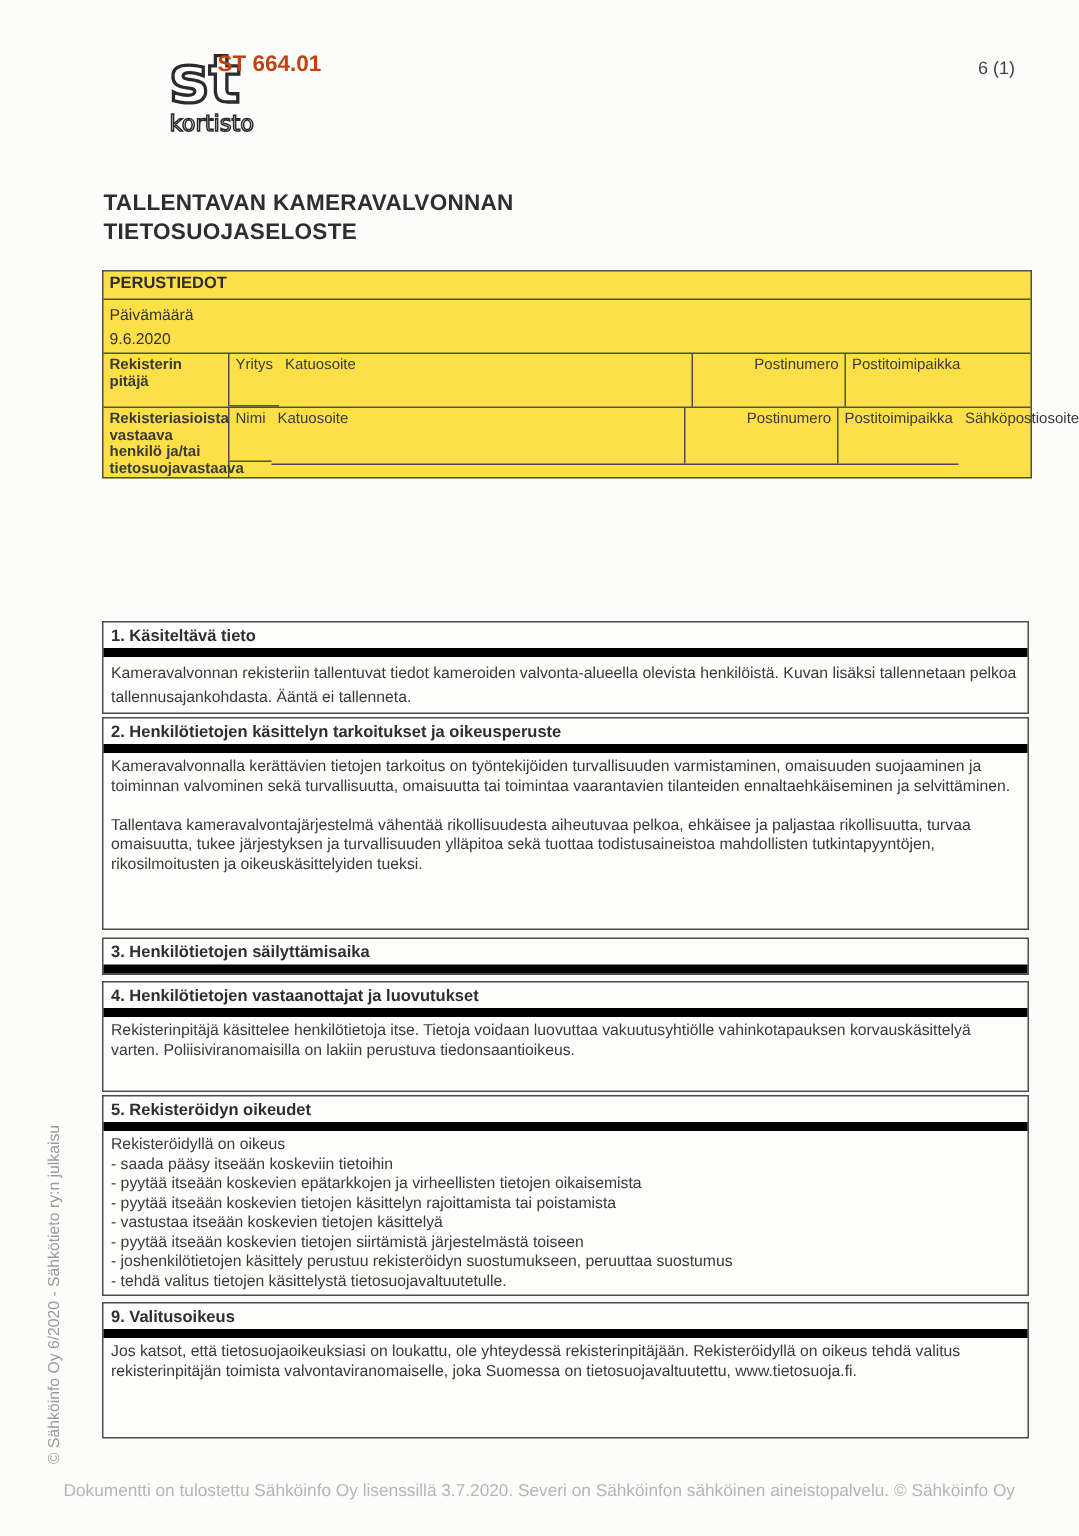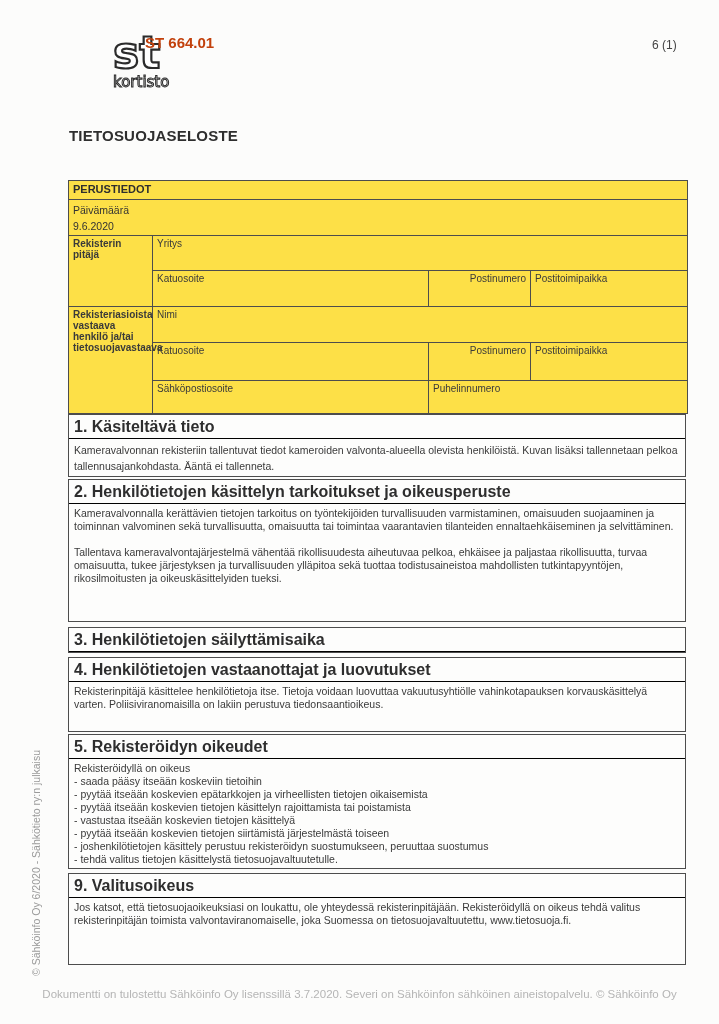--- a/index.html
+++ b/index.html
@@ -20,31 +20,31 @@
   .frame{border:1px solid #4d4d4d;background:#fde047;}
   .cell-label{font-size:10px;color:#3a3a3a;padding:2px 4px 0 4px;}
   .cell-label.b{font-weight:bold;font-size:10px;}
   
   .bi-table{left:68px;top:180px;width:618px;}
   .bi-head{font-size:11px;font-weight:bold;padding:2px 4px;height:14px;border-bottom:1px solid #4d4d4d;color:#2e2e2e;}
   .bi-daterow{height:36px;border-bottom:1px solid #4d4d4d;font-size:10.5px;line-height:16px;padding:2px 4px 0 4px;box-sizing:border-box;}
   .bi-grid{display:flex;border-bottom:1px solid #4d4d4d;}
   .bi-grid:last-child{border-bottom:none;}
   .bi-left{width:84px;border-right:1px solid #4d4d4d;box-sizing:border-box;flex:none;}
-  .bi-right{flex:1;display:flex;flex-direction:column;}
+  .bi-right{flex:1;display:flex;flex-direction:row;}
   .bi-row{display:flex;border-bottom:1px solid #4d4d4d;box-sizing:border-box;}
   .bi-row:last-child{border-bottom:none;}
   .bi-cell{box-sizing:border-box;border-right:1px solid #4d4d4d;}
   .bi-cell:last-child{border-right:none;}
   .h35{height:35px;} .h36{height:36px;} .h38{height:38px;} .h32{height:32px;}
   .w276{width:276px;flex:none;} .w102{width:102px;flex:none;text-align:right;} .wrest{flex:1;}
   
   .sections{left:68px;top:414px;width:618px;}
   .sec{border:1px solid #4d4d4d;background:#fdfdfc;box-sizing:border-box;}
-  .sec-h{font-size:16px;font-weight:bold;color:#2e2e2e;padding:3px 5px 2px 5px;border-bottom:1px solid #000000;}
+  .sec-h{font-size:11px;font-weight:bold;color:#2e2e2e;padding:3px 5px 2px 5px;border-bottom:6px solid #000000;}
   .sec-b{font-size:10.5px;color:#3a3a3a;line-height:13px;padding:3px 6px 2px 5px;white-space:pre-line;}
   .lh-wide{line-height:16px;}
   .mh32{min-height:29px;} .mh115{min-height:112px;} .mh37{min-height:34px;}
   .mh47{min-height:44px;} .mh91{min-height:88px;} .mh64{min-height:61px;}
   .mb2{margin-bottom:2px;} .mb4{margin-bottom:4px;} .mb5{margin-bottom:5px;}
   
   .side-note{left:30px;top:976px;transform-origin:0 0;transform:rotate(-90deg);
     white-space:nowrap;font-size:10.5px;color:#9a9a9a;}
   .footer-note{left:0;top:988px;width:719px;text-align:center;font-size:11.5px;color:#b5b5b5;}
 </style>
@@ -54,20 +54,21 @@
 <div class="abs logo">
   <svg width="72" height="64" viewBox="0 0 72 64">
     <text x="2" y="40" font-family="DejaVu Sans, sans-serif" font-size="44" font-weight="bold" fill="#ffffff" stroke="#2b2b2b" stroke-width="2.2">st</text>
     <text x="2" y="59" font-family="DejaVu Sans, sans-serif" font-size="15" fill="#ffffff" stroke="#2b2b2b" stroke-width="1">kortisto</text>
   </svg>
 </div>
 <div class="abs doc-code">ST 664.01</div>
 <div class="abs page-num">6 (1)</div>
 
 <div class="abs doc-title">
+  <div>TALLENTAVAN KAMERAVALVONNAN</div>
   <div>TIETOSUOJASELOSTE</div>
 </div>
 
 <div class="abs bi-table frame">
   <div class="bi-head">PERUSTIEDOT</div>
 
   <div class="bi-daterow">
     <div>Päivämäärä</div>
     <div>9.6.2020</div>
   </div>

